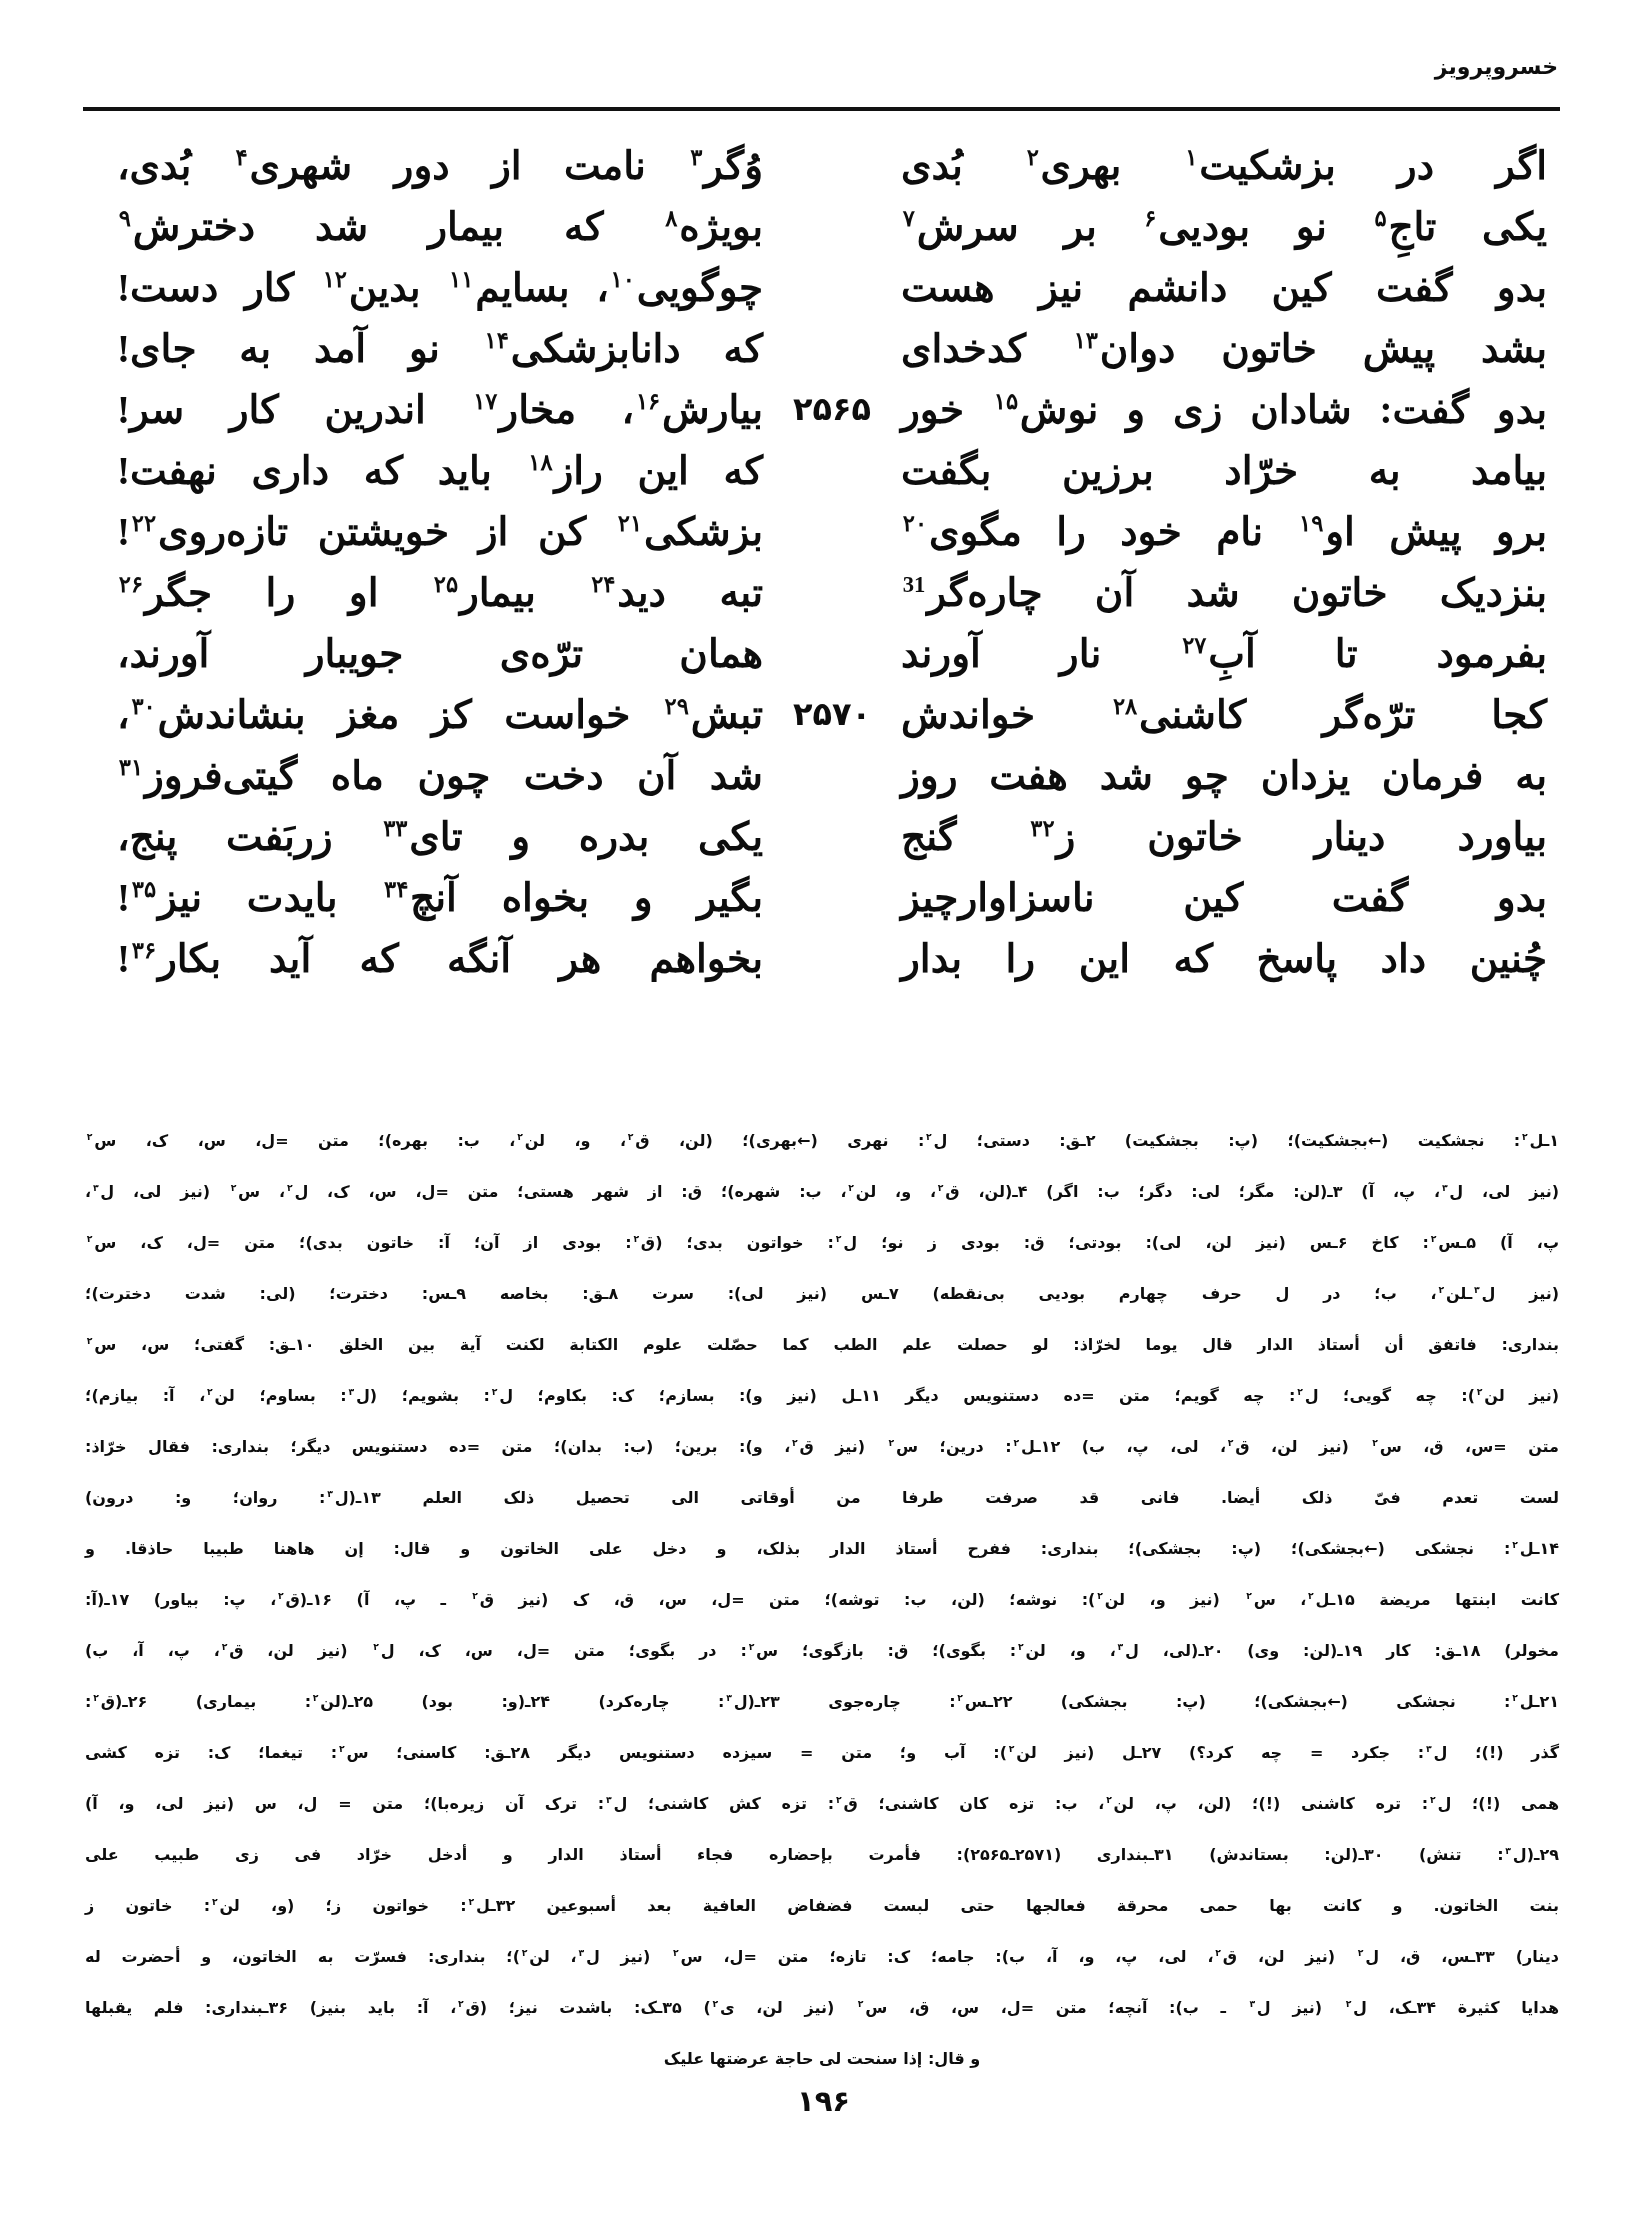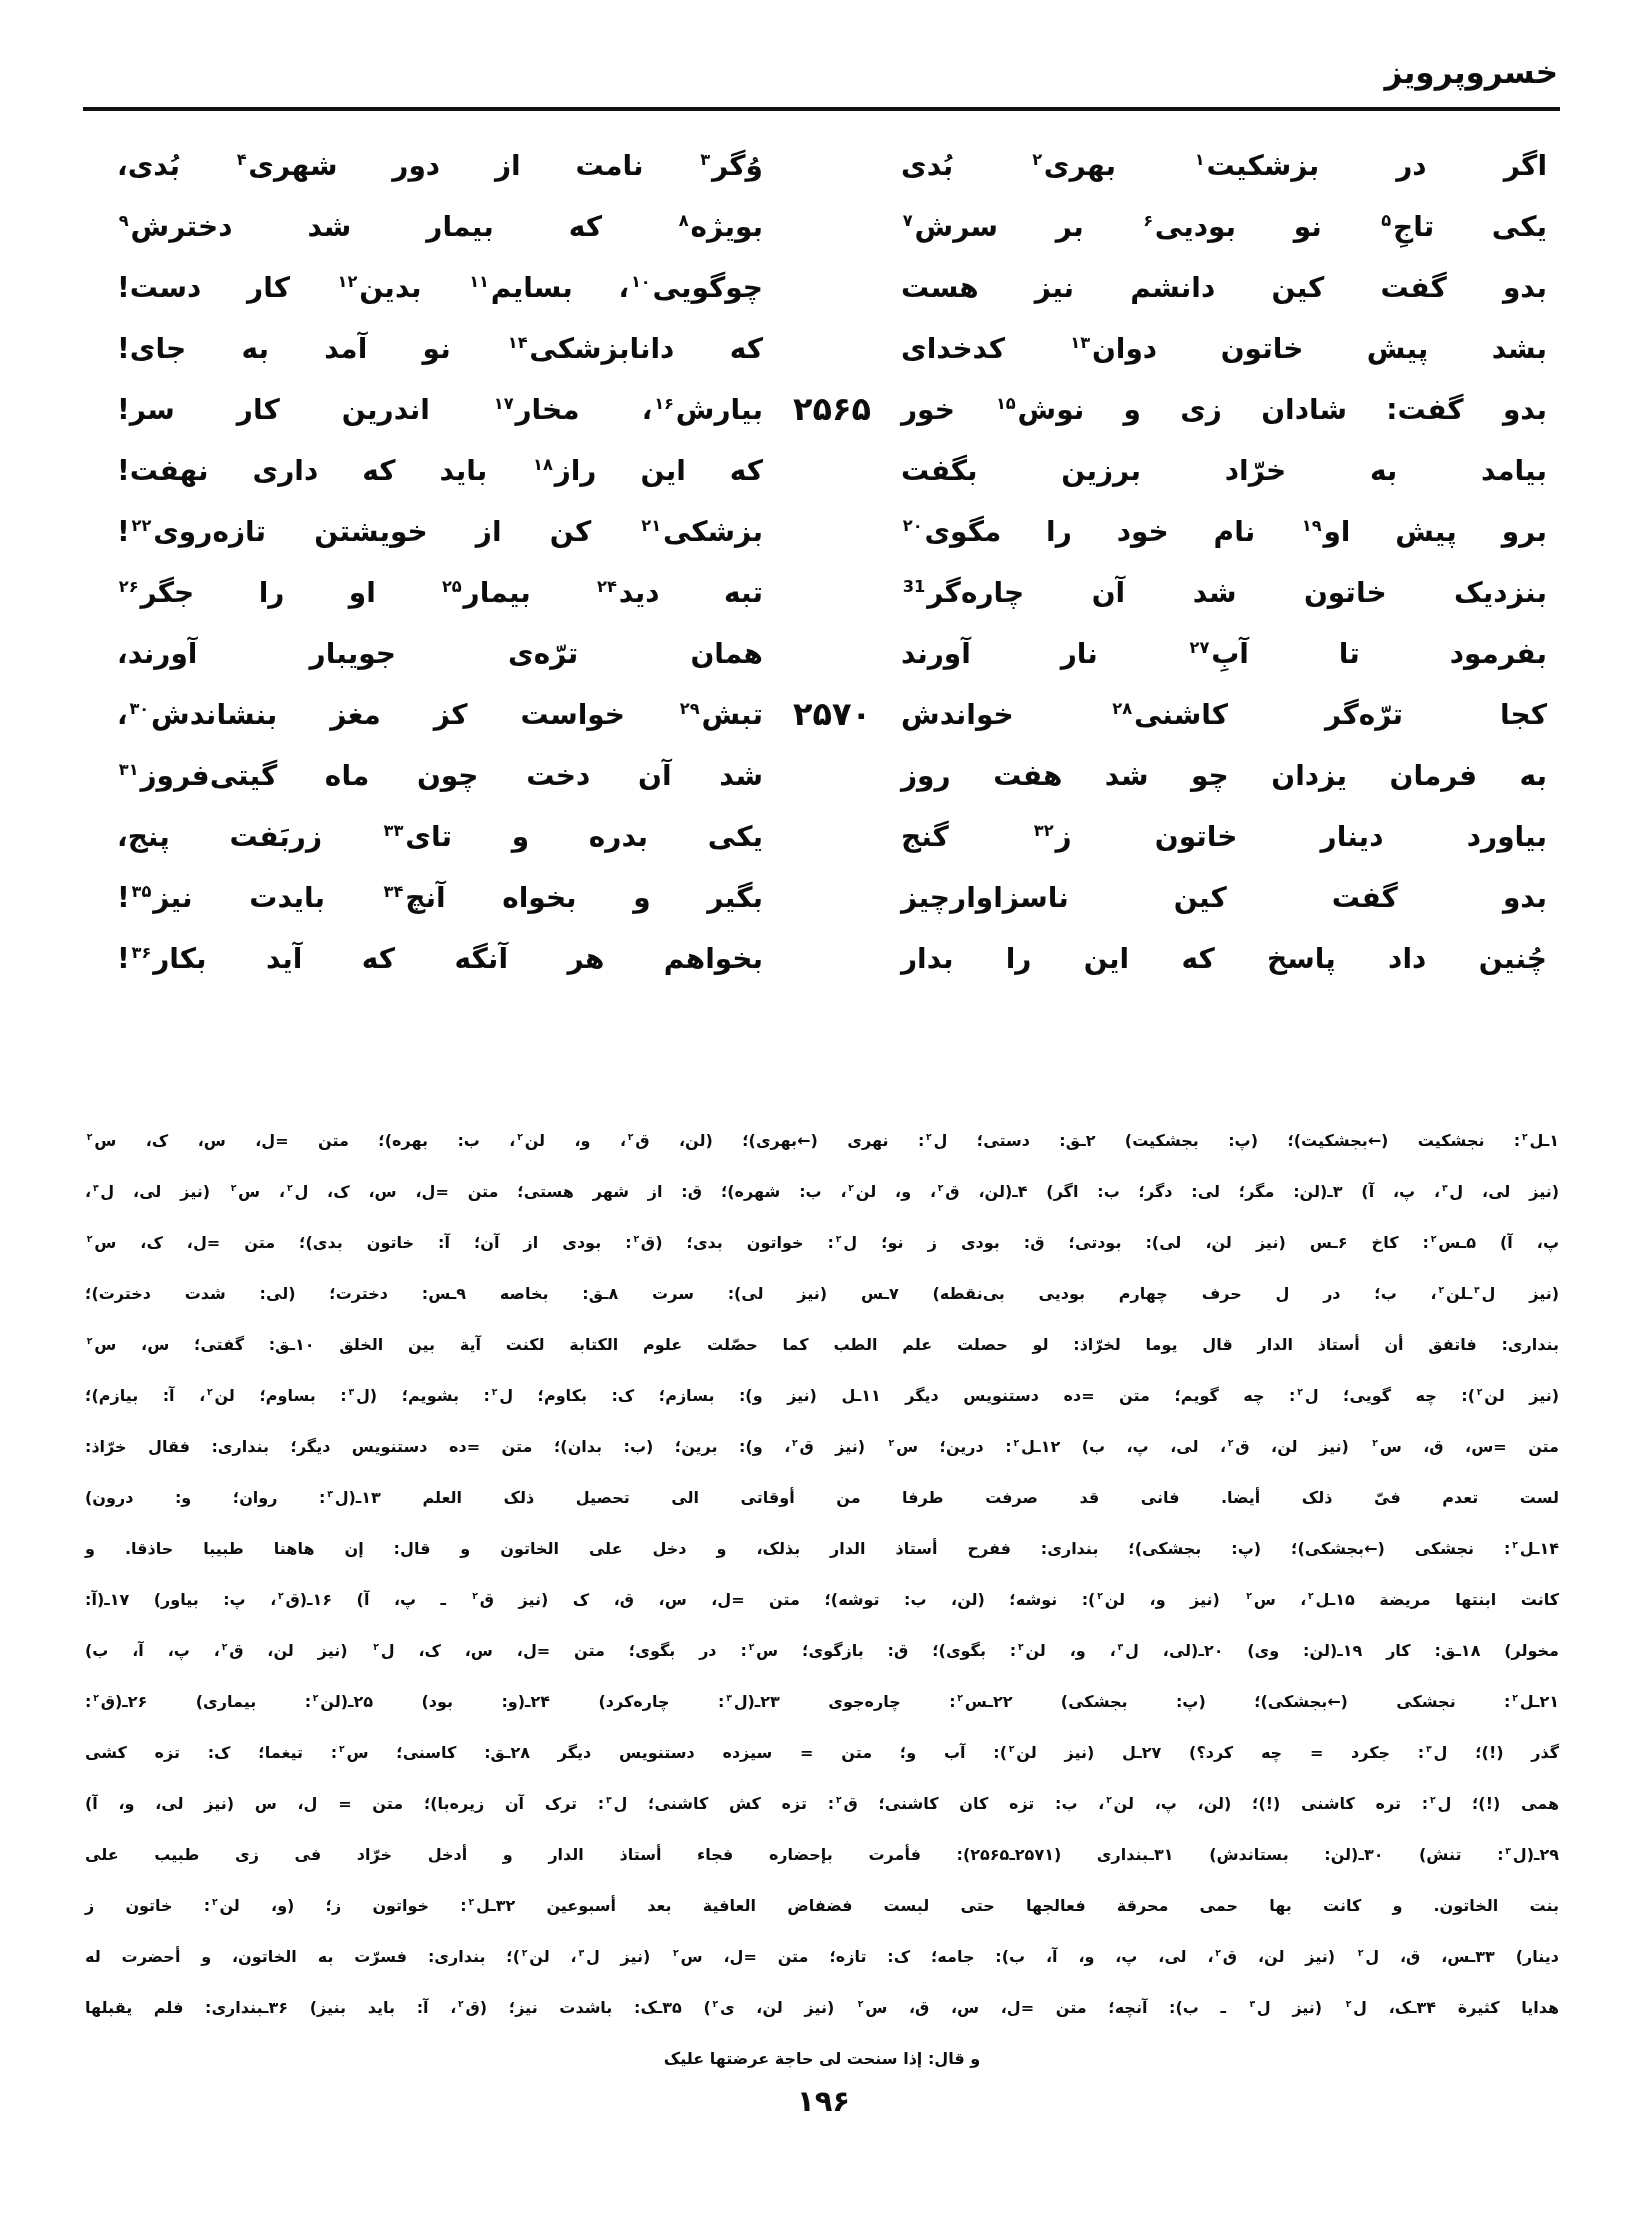--- a/index.html
+++ b/index.html
@@ -17,21 +17,21 @@
     background: #ffffff;
     color: #0d0d0d;
     font-family: "DejaVu Sans", sans-serif;
     direction: rtl;
   }
   
   .running-head {
     position: absolute;
     top: 54px;
     right: 89px;
-    font-size: 31px;
+    font-size: 22px;
     font-weight: 700;
     letter-spacing: 0;
   }
   .head-rule {
     position: absolute;
     top: 107px;
     right: 87px;
     left: 83px;
     height: 3.7px;
     background: #111;
@@ -43,26 +43,27 @@
     right: 100px;
     width: 1431px;
   }
   .vrow {
     display: grid;
     grid-template-columns: 646px 138px 646px; 
     height: 61px;
     align-items: center;
   }
   .hemi {
-    font-size: 28px;
+    font-size: 39px;
     font-weight: 700;
     text-align: justify;
     text-align-last: justify;
     white-space: nowrap;
     line-height: 61px;
+    font-family: Liberation Serif, serif;
   }
   .vnum {
     font-size: 32px;
     font-weight: 700;
     text-align: center;
     line-height: 61px;
   }
   sup {
     font-size: 58%;
     line-height: 0;

